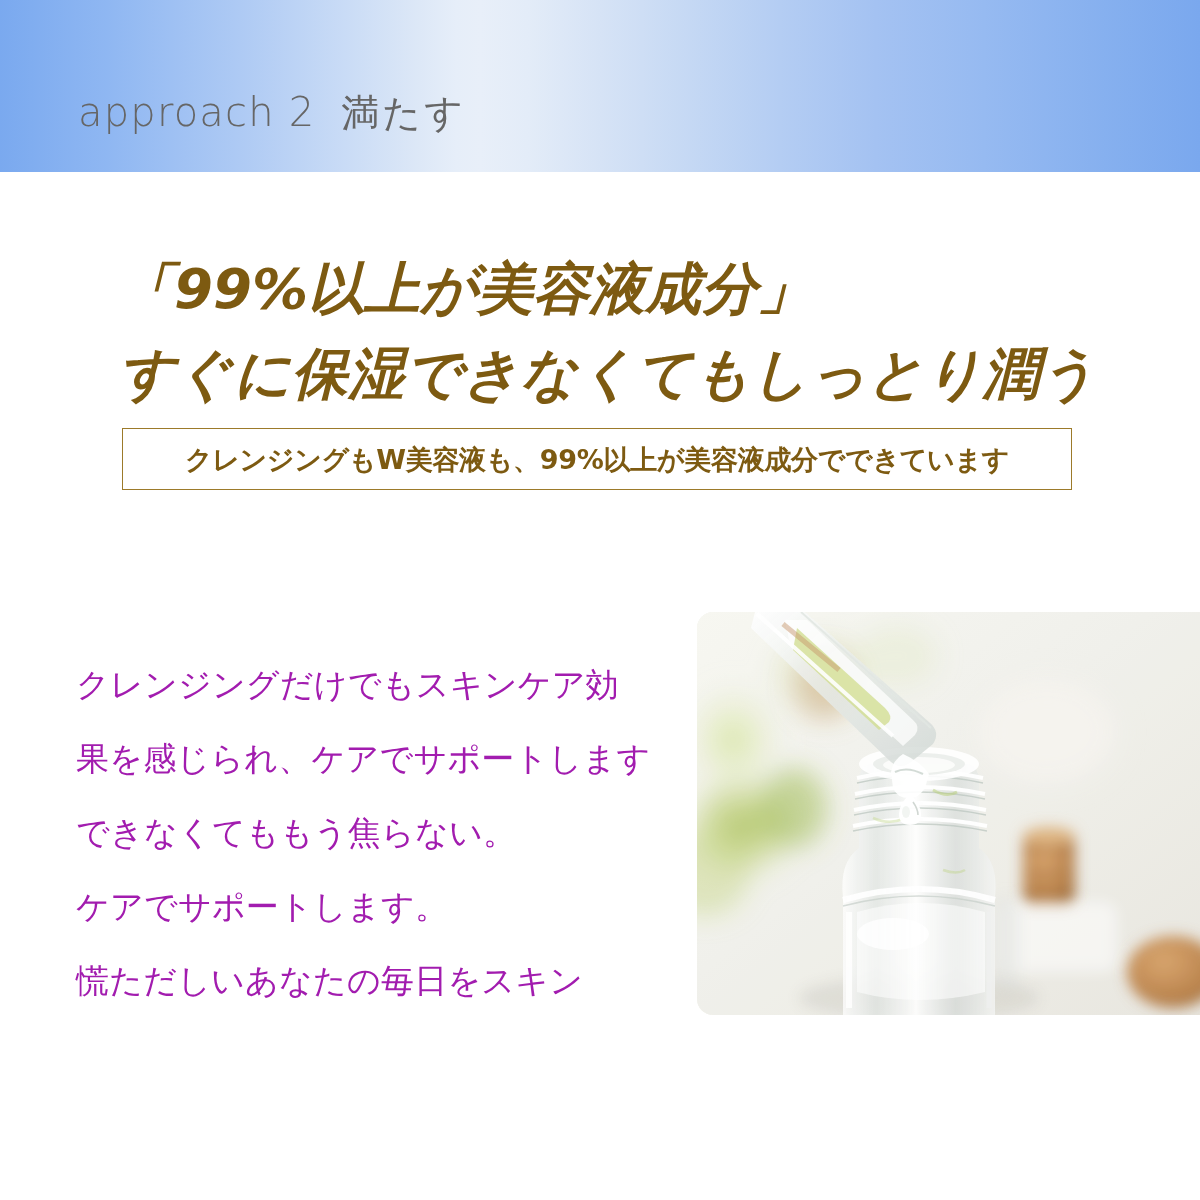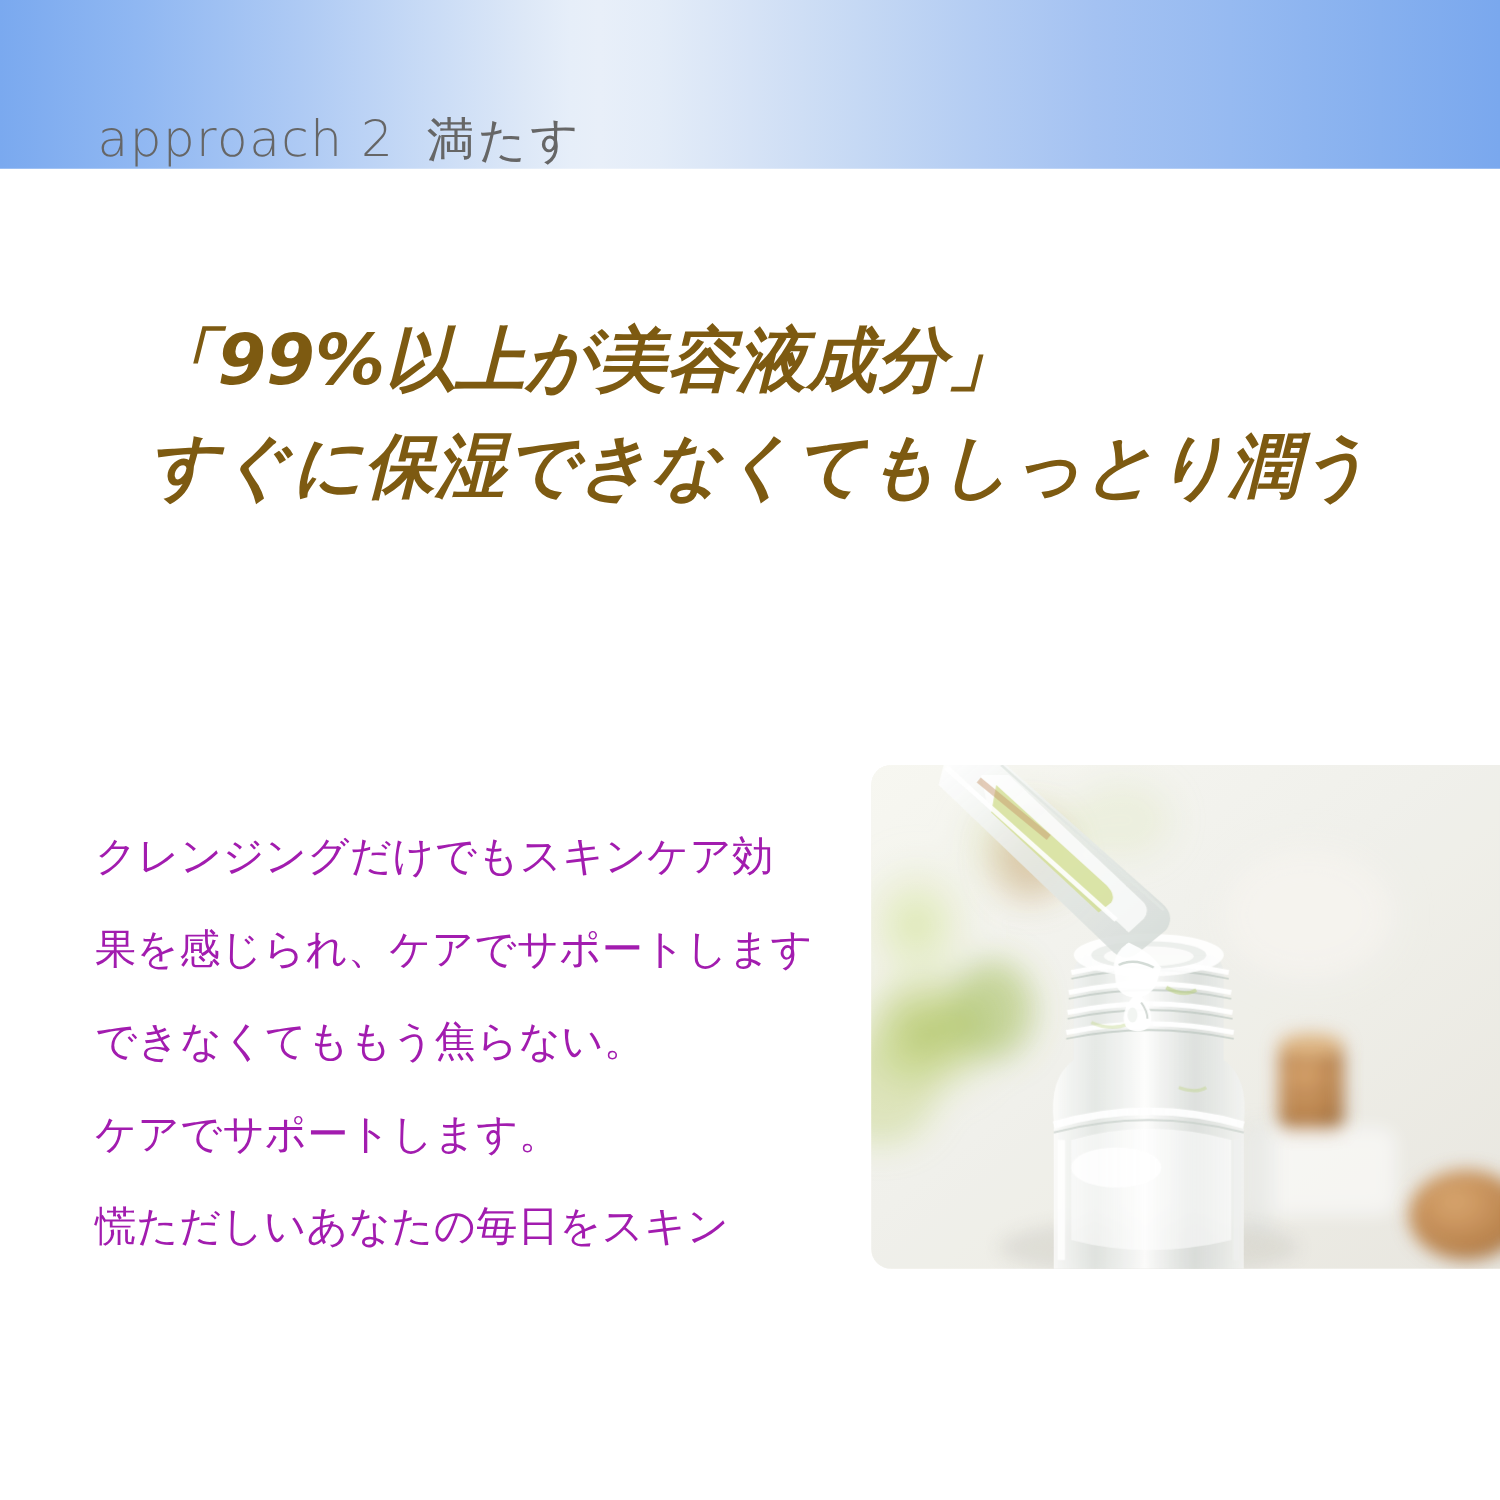--- a/index.html
+++ b/index.html
@@ -23,21 +23,21 @@
     background: #ffffff;
     overflow: hidden;
   }
 
   
   .header-band {
     position: absolute;
     left: 0;
     top: 0;
     width: 1200px;
-    height: 135px;
+    height: 172px;
     background: linear-gradient(
         to right,
         #7aa9ef 0%,
         #8fb7f2 9%,
         #aecaf4 20%,
         #cadcf6 29%,
         #dde8f7 35%,
         #e6eef9 38%,
         #e8eff9 40%,
         #e3ecf8 44%,
@@ -151,20 +151,23 @@
     <div class="header-title">
       <span class="latin">approach 2</span><span class="jp">満たす</span>
     </div>
   </div>
 
   <div class="headline">
     <span class="hl-line first">「99%以上が美容液成分」</span>
     <span class="hl-line second">すぐに保湿できなくてもしっとり潤う</span>
   </div>
 
+  <div class="subtitle-box">
+    <span class="subtitle-text">クレンジングもW美容液も、99%以上が美容液成分でできています</span>
+  </div>
 
   <div class="body-copy">
     <span class="copy-line">クレンジングだけでもスキンケア効</span>
     <span class="copy-line">果を感じられ、ケアでサポートします</span>
     <span class="copy-line">できなくてももう焦らない。</span>
     <span class="copy-line">ケアでサポートします。</span>
     <span class="copy-line">慌ただしいあなたの毎日をスキン</span>
   </div>
 
   <div class="photo">

